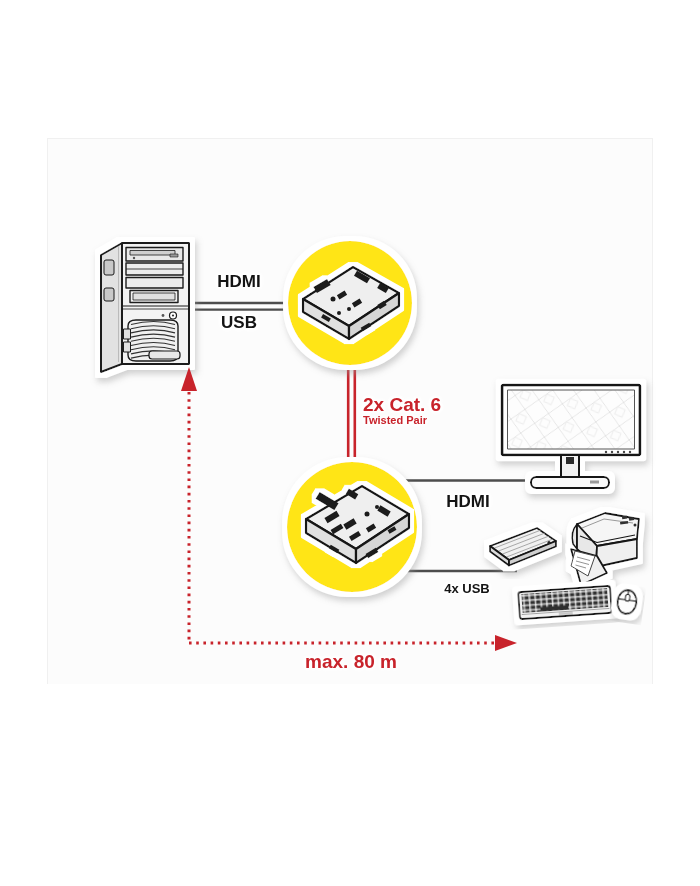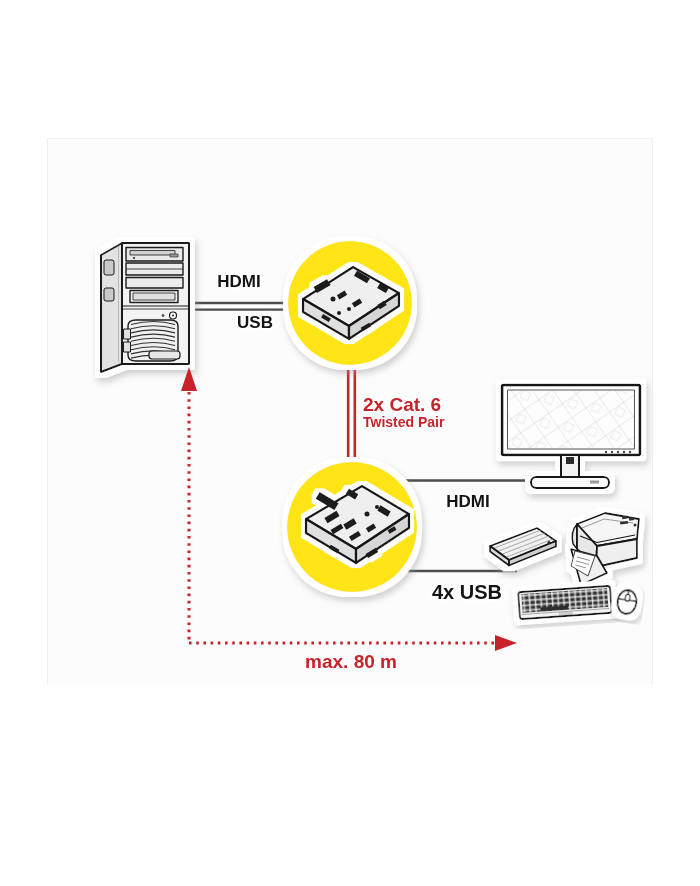--- a/index.html
+++ b/index.html
@@ -228,19 +228,19 @@
       <g stroke="var(--signal-red)" stroke-width="3" stroke-dasharray="2.6 4.6" fill="none">
         <line x1="189" y1="392" x2="189" y2="643"></line>
         <line x1="189" y1="643" x2="494" y2="643"></line>
       </g>
       <polygon points="189,367 181,391 197,391" fill="var(--signal-red)"></polygon>
       <polygon points="517,643 495,635 495,651" fill="var(--signal-red)"></polygon>
     </g>
   </svg>
 
   <div class="lbl ctr" style="left:239px;top:272px;font-size:17px">HDMI</div>
-  <div class="lbl ctr" style="left:255px;top:313px;font-size:17px">USB</div>
+  <div class="lbl ctr" style="left:239px;top:313px;font-size:17px">USB</div>
   <div class="lbl red" style="left:363px;top:394px;font-size:19px">2x Cat. 6</div>
-  <div class="lbl red" style="left:363px;top:414px;font-size:14px">Twisted Pair</div>
+  <div class="lbl red" style="left:363px;top:414px;font-size:11px">Twisted Pair</div>
   <div class="lbl ctr" style="left:468px;top:492px;font-size:17px">HDMI</div>
-  <div class="lbl ctr" style="left:467px;top:581px;font-size:20px">4x USB</div>
+  <div class="lbl ctr" style="left:467px;top:581px;font-size:13px">4x USB</div>
   <div class="lbl red ctr" style="left:351px;top:651px;font-size:19px">max. 80 m</div>
 </div>
 
 </body></html>

